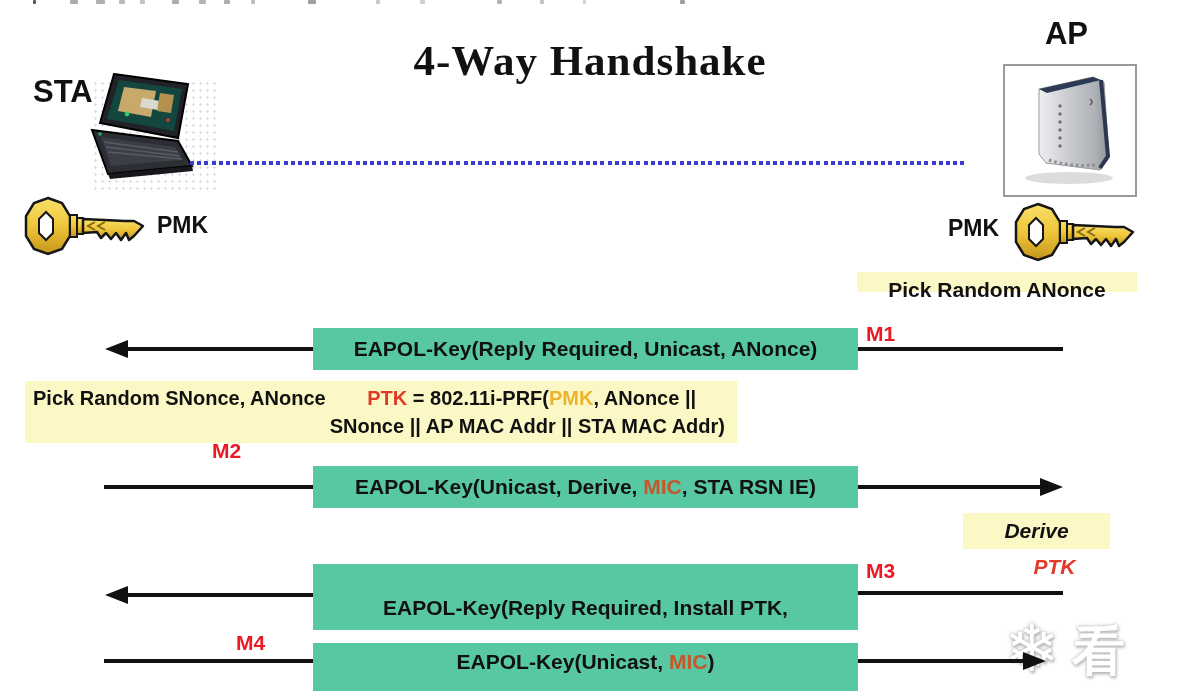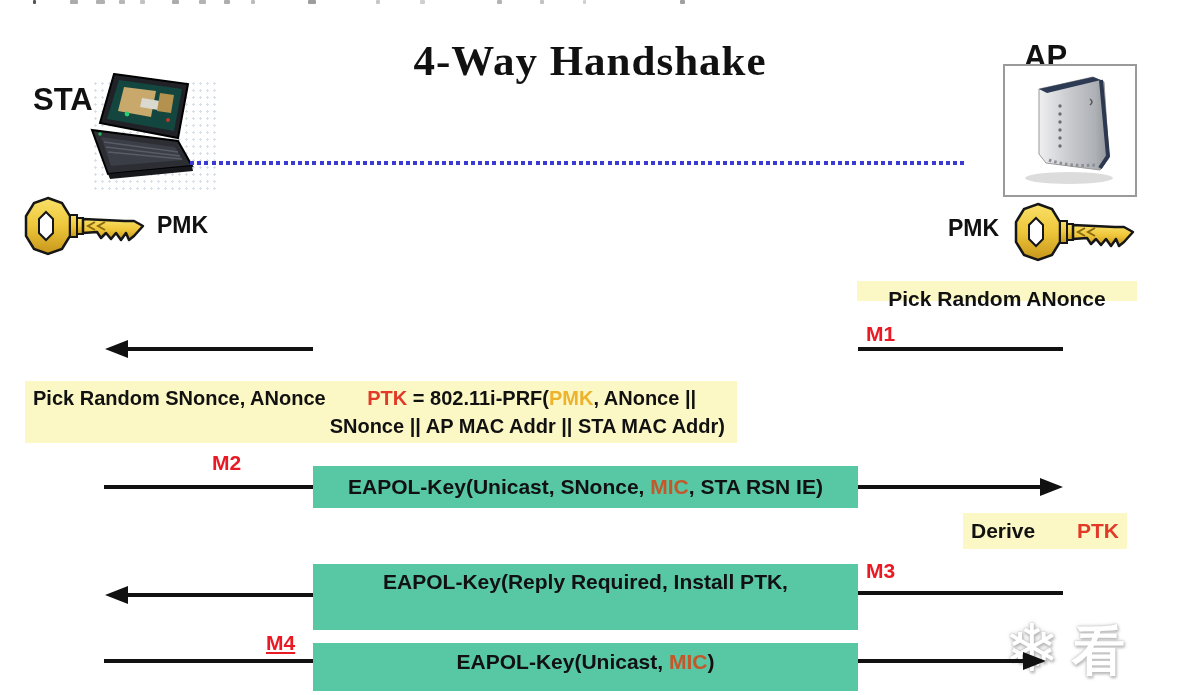--- a/index.html
+++ b/index.html
@@ -7,51 +7,51 @@
           font-family:"Liberation Sans","DejaVu Sans",sans-serif;color:#111;}
   .abs{position:absolute;}
 
   .crop-mark{position:absolute;top:0;height:4px;border-radius:1px;}
 
   .title{left:240px;top:36px;width:700px;text-align:center;
          font-family:"Liberation Serif","DejaVu Serif",serif;
          font-weight:700;font-size:43px;letter-spacing:1px;}
 
   .actor-label{font-weight:700;font-size:31px;}
-  .sta-label{left:33px;top:74px;margin-top:8px;}
-  .ap-label{left:1024px;top:39px;width:64px;text-align:left;}
+  .sta-label{left:33px;top:74px;}
+  .ap-label{left:1024px;top:16px;width:64px;text-align:right;}
 
   .dot-halo{left:92px;top:80px;width:128px;height:112px;
             background-image:radial-gradient(#b9c4d6 1px,transparent 1.3px);
             background-size:7px 7px;opacity:.55;}
   .laptop{left:84px;top:68px;}
   .ap-frame{left:1003px;top:64px;width:130px;height:129px;border:2px solid #9a9a9a;background:#fff;}
 
   .dotted-link{left:190px;top:161px;width:775px;height:4px;
      background:repeating-linear-gradient(90deg,var(--link_blue) 0 4px,transparent 4px 7.2px);}
 
   .pmk-label{font-weight:700;font-size:23px;}
   .pmk-left{left:157px;top:212px;}
   .pmk-right{left:948px;top:215px;}
   .key-left{left:22px;top:188px;}
   .key-right{left:1012px;top:194px;}
 
   .note{background:var(--note_yellow);font-weight:700;font-size:21px;text-align:center;}
-  .note1{left:857px;top:281px;width:280px;height:20px;line-height:36px;}
+  .note1{left:857px;top:272px;width:280px;height:20px;line-height:36px;}
   .note2{left:25px;top:381px;width:712px;height:62px;font-size:20px;text-align:left;padding-top:3px;box-sizing:border-box;}
   .note2 .l1{padding-left:8px;line-height:28px;white-space:nowrap;}
   .note2 .l2{padding-right:12px;line-height:28px;text-align:right;}
-  .note3{left:963px;top:513px;width:164px;height:36px;line-height:36px;}
+  .note3{left:963px;top:513px;width:147px;height:36px;line-height:36px;font-style:italic;}
 
   .msg-label{font-weight:700;font-size:21px;color:var(--label_red);}
   .msg-box{background:var(--teal);font-weight:700;font-size:21px;text-align:center;color:#111;}
   .box1{left:313px;top:328px;width:545px;height:42px;line-height:42px;}
   .box2{left:313px;top:466px;width:545px;height:42px;line-height:42px;}
   .box3{left:313px;top:564px;width:545px;height:66px;padding-top:2px;box-sizing:border-box;}
-  .box3 .ln{line-height:31px;}
+  .box3 .ln{line-height:31px;margin-top:26px;}
   .box4{left:313px;top:643px;width:38px;}
   .box4{left:313px;top:643px;width:545px;height:48px;line-height:38px;}
 
   .hline{position:absolute;height:4px;background:#111;}
   .ah{position:absolute;width:0;height:0;border-top:9px solid transparent;border-bottom:9px solid transparent;}
   .ah-left{border-right:23px solid #111;}
   .ah-right{border-left:23px solid #111;}
 
   .ptk{color:var(--ptk_red);padding-left:36px;}
   .pmkc{color:var(--pmk_gold);}
@@ -168,44 +168,45 @@
       <path d="M61,31 L103,33 L112,33 L121,38 L112,48 L107,52 L104,45 L99,52 L94,45 L89,51 L84,45 L79,50 L75,44 L61,45 Z" fill="url(#gold)" stroke="#161616" stroke-width="2.5" stroke-linejoin="round"></path>
       <path d="M73,34 l-7,4 l7,4 M83,34 l-7,4 l7,4" fill="none" stroke="#8a6a10" stroke-width="2"></path>
     </svg>
   </div>
 
   <div class="abs note note1">Pick Random ANonce</div>
 
   <div class="abs msg-label" style="left:866px;top:322px;">M1</div>
   <div class="ah ah-left over" style="left:105px;top:340px;"></div>
   <div class="hline over" style="left:124px;top:347px;width:189px;"></div>
+  <div class="abs msg-box box1">EAPOL-Key(Reply Required, Unicast, ANonce)</div>
   <div class="hline over" style="left:858px;top:347px;width:205px;"></div>
 
   <div class="abs note note2">
     <div class="l1"><span>Pick Random SNonce, ANonce </span><span class="ptk">PTK</span><span> = 802.11i-PRF(</span><span class="pmkc">PMK</span><span>, ANonce ||</span></div>
     <div class="l2">SNonce || AP MAC Addr || STA MAC Addr)</div>
   </div>
 
-  <div class="abs msg-label" style="left:212px;top:451px;text-align:right;">M2</div>
+  <div class="abs msg-label" style="left:212px;top:439px;text-align:right;">M2</div>
   <div class="hline over" style="left:104px;top:485px;width:209px;"></div>
-  <div class="abs msg-box box2"><span>EAPOL-Key(Unicast, SNonce, </span><span class="rust">MIC</span><span>, STA RSN IE)</span></div>
+  <div class="abs msg-box box2"><span>EAPOL-Key(Unicast, Derive, </span><span class="rust">MIC</span><span>, STA RSN IE)</span></div>
   <div class="hline over" style="left:858px;top:485px;width:184px;"></div>
   <div class="ah ah-right over" style="left:1040px;top:478px;"></div>
 
   <div class="abs note note3"><span>Derive </span><span class="ptk">PTK</span></div>
 
   <div class="abs msg-label" style="left:866px;top:559px;">M3</div>
   <div class="ah ah-left over" style="left:105px;top:586px;"></div>
   <div class="hline over" style="left:124px;top:593px;width:189px;"></div>
   <div class="abs msg-box box3">
     <div class="ln">EAPOL-Key(Reply Required, Install PTK,</div>
   </div>
   <div class="hline over" style="left:858px;top:591px;width:205px;"></div>
 
-  <div class="abs msg-label" style="left:266px;top:631px;text-decoration:underline;">M4</div>
+  <div class="abs msg-label" style="left:236px;top:631px;">M4</div>
   <div class="hline over" style="left:104px;top:659px;width:209px;"></div>
   <div class="abs msg-box box4"><span>EAPOL-Key(Unicast, </span><span class="rust">MIC</span><span>)</span></div>
   <div class="hline over" style="left:858px;top:659px;width:167px;"></div>
   <div class="ah ah-right over" style="left:1023px;top:652px;"></div>
 
   <div class="abs wm-flake">❄</div>
   <div class="abs wm-text">看雪</div>
 
 </div>
 

